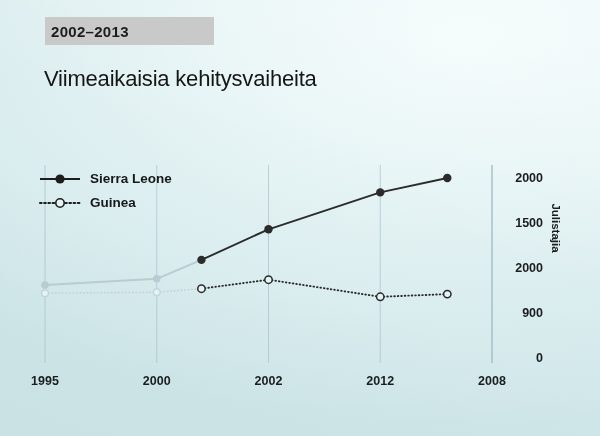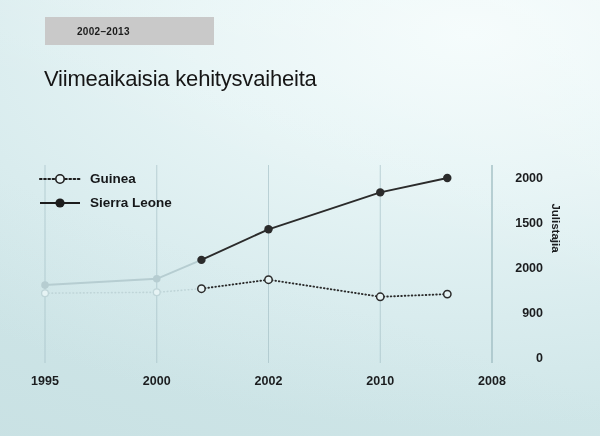--- a/index.html
+++ b/index.html
@@ -38,22 +38,22 @@
     left: 45px;
     top: 17px;
     width: 169px;
     height: 28px;
     background: #c9c9c9;
     display: flex;
     align-items: center;
     z-index: 3;
   }
   .badge-label {
-    padding-left: 32px;
-    font-size: 10px;
+    padding-left: 6px;
+    font-size: 15px;
     font-weight: bold;
     color: #1c1c1c;
     letter-spacing: 0.3px;
   }
   .title {
     position: absolute;
     left: 44px;
     top: 66px;
     font-size: 22px;
     font-weight: normal;
@@ -180,42 +180,42 @@
         <circle cx="380.25" cy="296.8" r="3.7" fill="#e6f3f4" stroke="#2b2b2b" stroke-width="1.5"></circle>
         <circle cx="447.3" cy="294.1" r="3.7" fill="#e6f3f4" stroke="#2b2b2b" stroke-width="1.5"></circle>
         <line x1="492" y1="165" x2="492" y2="363" stroke="#9fbcc2" stroke-width="1.4" stroke-opacity="0.75"></line>
       </svg>
   </div>
 
   <div class="legend">
     <div class="legend-row">
       <span class="legend-key">
         <svg width="44" height="14" viewBox="0 0 44 14">
+          <line x1="2" y1="7" x2="42" y2="7" stroke="#1d1d1d" stroke-width="2.1"></line>
+          <circle cx="22" cy="7" r="4.6" fill="#1d1d1d"></circle>
+        </svg>
+      </span>
+      <span class="legend-label">Sierra Leone</span>
+    </div>
+    <div class="legend-row">
+      <span class="legend-key">
+        <svg width="44" height="14" viewBox="0 0 44 14">
           <line x1="2" y1="7" x2="42" y2="7" stroke="#1d1d1d" stroke-width="2.1" stroke-dasharray="1.6 2.6" stroke-linecap="round"></line>
           <circle cx="22" cy="7" r="4.2" fill="#e6f3f4" stroke="#1d1d1d" stroke-width="1.6"></circle>
         </svg>
       </span>
       <span class="legend-label">Guinea</span>
     </div>
-    <div class="legend-row">
-      <span class="legend-key">
-        <svg width="44" height="14" viewBox="0 0 44 14">
-          <line x1="2" y1="7" x2="42" y2="7" stroke="#1d1d1d" stroke-width="2.1"></line>
-          <circle cx="22" cy="7" r="4.6" fill="#1d1d1d"></circle>
-        </svg>
-      </span>
-      <span class="legend-label">Sierra Leone</span>
-    </div>
   </div>
 
   <div id="tick-layer">
       <div class="x-tick" style="left: 45px; top: 374px;">1995</div>
       <div class="x-tick" style="left: 156.75px; top: 374px;">2000</div>
       <div class="x-tick" style="left: 268.5px; top: 374px;">2002</div>
-      <div class="x-tick" style="left: 380.25px; top: 374px;">2010</div>
+      <div class="x-tick" style="left: 380.25px; top: 374px;">2012</div>
       <div class="x-tick" style="left: 492px; top: 374px;">2008</div>
       <div class="y-tick" style="left: 505px; width: 38px; top: 358px;">0</div>
       <div class="y-tick" style="left: 505px; width: 38px; top: 313px;">900</div>
       <div class="y-tick" style="left: 505px; width: 38px; top: 268px;">2000</div>
       <div class="y-tick" style="left: 505px; width: 38px; top: 223px;">1500</div>
       <div class="y-tick" style="left: 505px; width: 38px; top: 178px;">2000</div>
     </div>
 
   <div class="y-axis-title">Julistajia</div>
 

